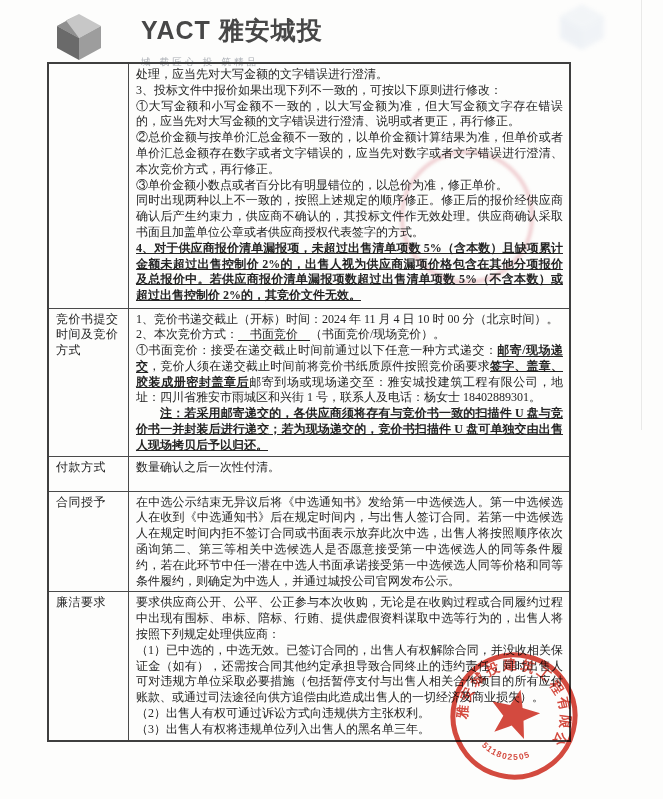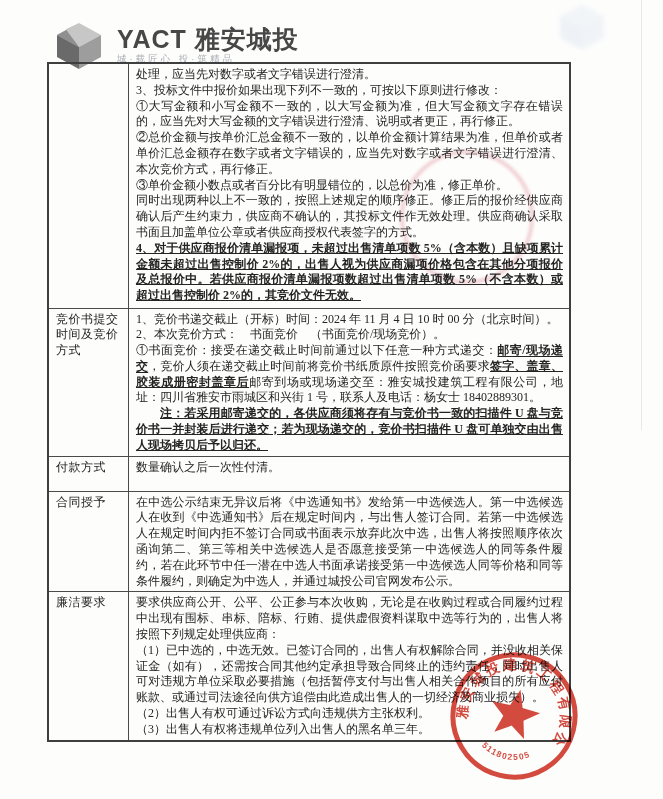--- a/index.html
+++ b/index.html
@@ -3,29 +3,29 @@
 <meta charset="utf-8">
 <style>
   html,body{margin:0;padding:0;}
   body{
     width:663px;height:799px;position:relative;overflow:hidden;
     background:#fdfdfc;
     font-family:"Liberation Serif","DejaVu Serif",serif;
     color:#242424;
   }
   
-  .letterhead{position:absolute;left:53px;top:21px;display:flex;align-items:flex-start;}
+  .letterhead{position:absolute;left:53px;top:12px;display:flex;align-items:flex-start;gap:24px;}
   .logo-cube{width:52px;height:50px;margin-right:12px;}
   .brand-block{padding-top:6px;}
   .brand-name{
     font-family:"Liberation Sans","DejaVu Sans",sans-serif;
     font-size:25px;font-weight:bold;color:#474747;letter-spacing:1px;line-height:1;
   }
   .brand-tagline{
-    margin-top:1px;font-size:9.5px;color:#a9adb3;letter-spacing:3px;
+    margin-top:13px;font-size:9.5px;color:#a9adb3;letter-spacing:3px;
     font-family:"Liberation Sans","DejaVu Sans",sans-serif;
   }
   .watermark-cube{
     position:absolute;left:556px;top:2px;width:52px;height:50px;
     opacity:0.35;filter:blur(2px);
   }
   .page-edge{
     position:absolute;left:641px;top:0;width:1px;height:430px;
     background:rgba(60,60,60,0.10);
   }
@@ -44,21 +44,21 @@
   }
   table.terms td{
     border:1.5px solid #4a4a4a;
     vertical-align:top;
     padding:3px 6px 2px 7px;
   }
   td.lbl{width:66px;padding:4px 3px 0 9px;letter-spacing:0.5px;}
   td.mid{vertical-align:middle;}
   p.para{margin:0;text-align:justify;}
   .b{font-weight:bold;text-decoration:underline;}
-  .u{text-underline-offset:2px;}
+  .u{text-decoration:underline;text-underline-offset:2px;}
   .note{text-indent:2em;}
   
   .seal{
     position:absolute;left:444px;top:646px;width:140px;height:140px;
     transform:rotate(14deg);
     mix-blend-mode:multiply;opacity:0.92;
   }
 </style>
 </head>
 <body>
@@ -83,21 +83,21 @@
 </svg>
 
 <div class="page-edge"></div>
 <div class="ghost-seal"></div>
 
 <table class="terms">
   <tbody>
       <tr style="height:245px;">
     <td class="lbl"></td>
     <td>
-      <p class="para">处理，应当先对数字或者文字错误进行澄清。</p>
+      <p class="para">处理，应当先对大写金额的文字错误进行澄清。</p>
       <p class="para">3、投标文件中报价如果出现下列不一致的，可按以下原则进行修改：</p>
       <p class="para">①大写金额和小写金额不一致的，以大写金额为准，但大写金额文字存在错误的，应当先对大写金额的文字错误进行澄清、说明或者更正，再行修正。</p>
       <p class="para">②总价金额与按单价汇总金额不一致的，以单价金额计算结果为准，但单价或者单价汇总金额存在数字或者文字错误的，应当先对数字或者文字错误进行澄清、本次竞价方式，再行修正。</p>
       <p class="para">③单价金额小数点或者百分比有明显错位的，以总价为准，修正单价。</p>
       <p class="para">同时出现两种以上不一致的，按照上述规定的顺序修正。修正后的报价经供应商确认后产生约束力，供应商不确认的，其投标文件作无效处理。供应商确认采取书面且加盖单位公章或者供应商授权代表签字的方式。</p>
       <p class="para b">4、对于供应商报价清单漏报项，未超过出售清单项数 5%（含本数）且缺项累计金额未超过出售控制价 2%的，出售人视为供应商漏项价格包含在其他分项报价及总报价中。若供应商报价清单漏报项数超过出售清单项数 5%（不含本数）或超过出售控制价 2%的，其竞价文件无效。</p>
     </td>
   </tr>
   <tr style="height:143px;margin-left:40px;">
     <td class="lbl">竞价书提交时间及竞价方式</td>

